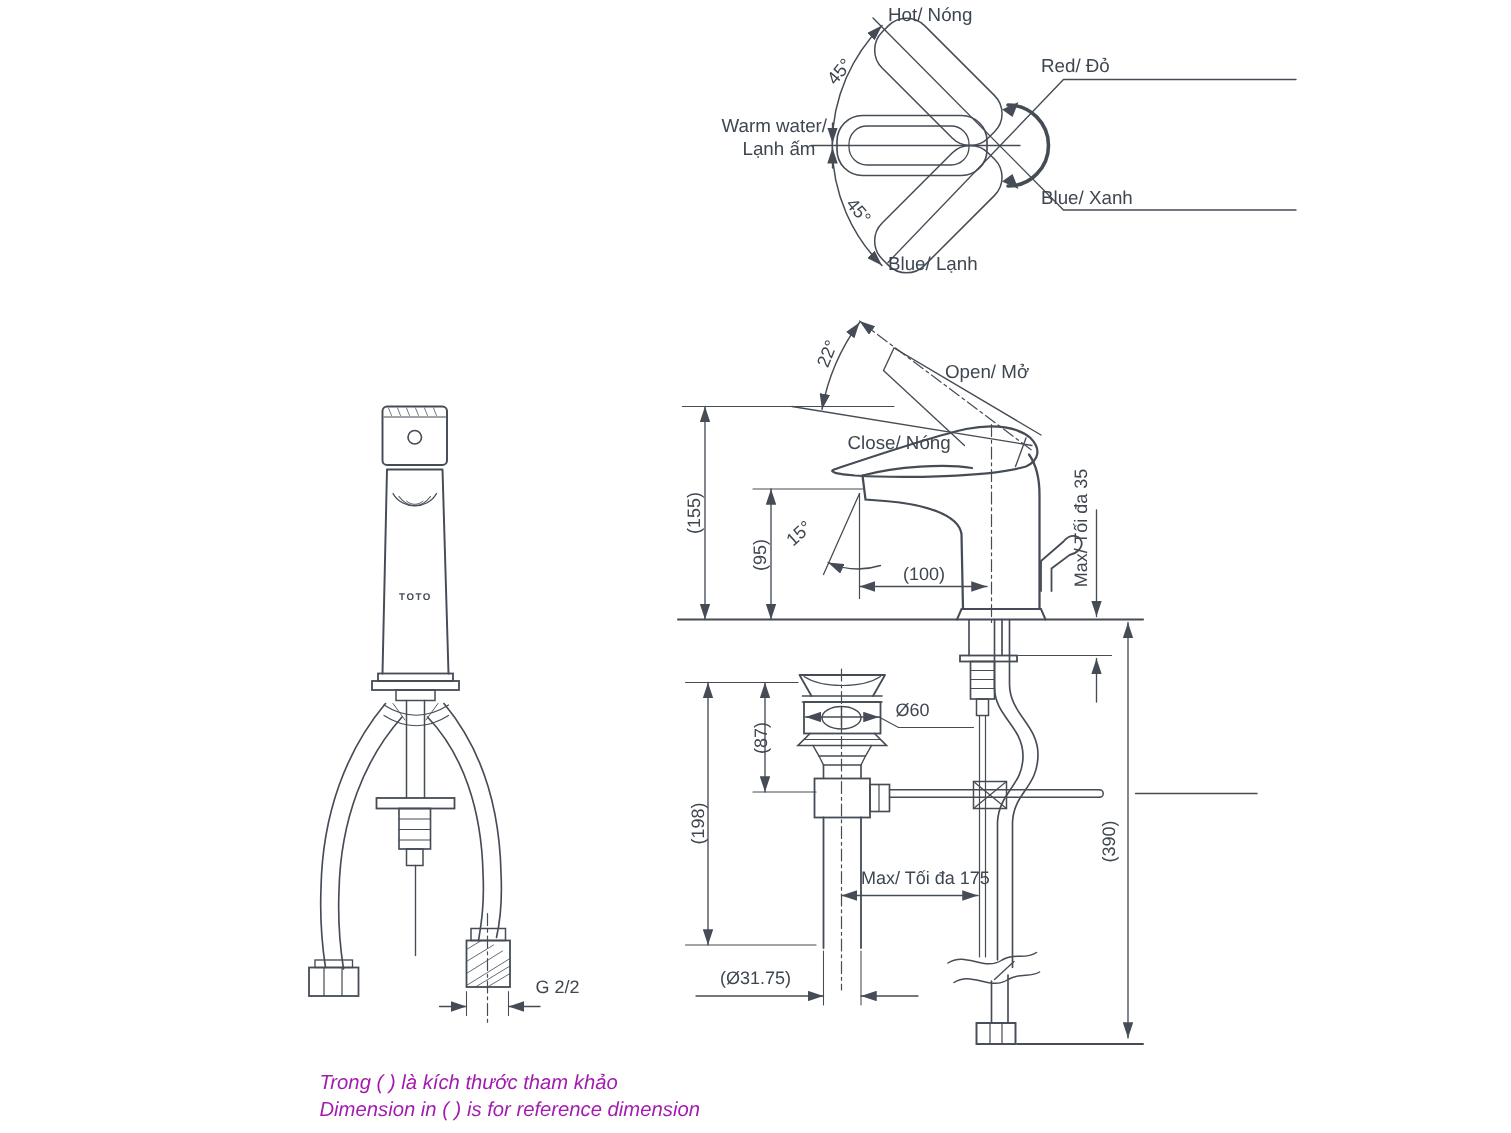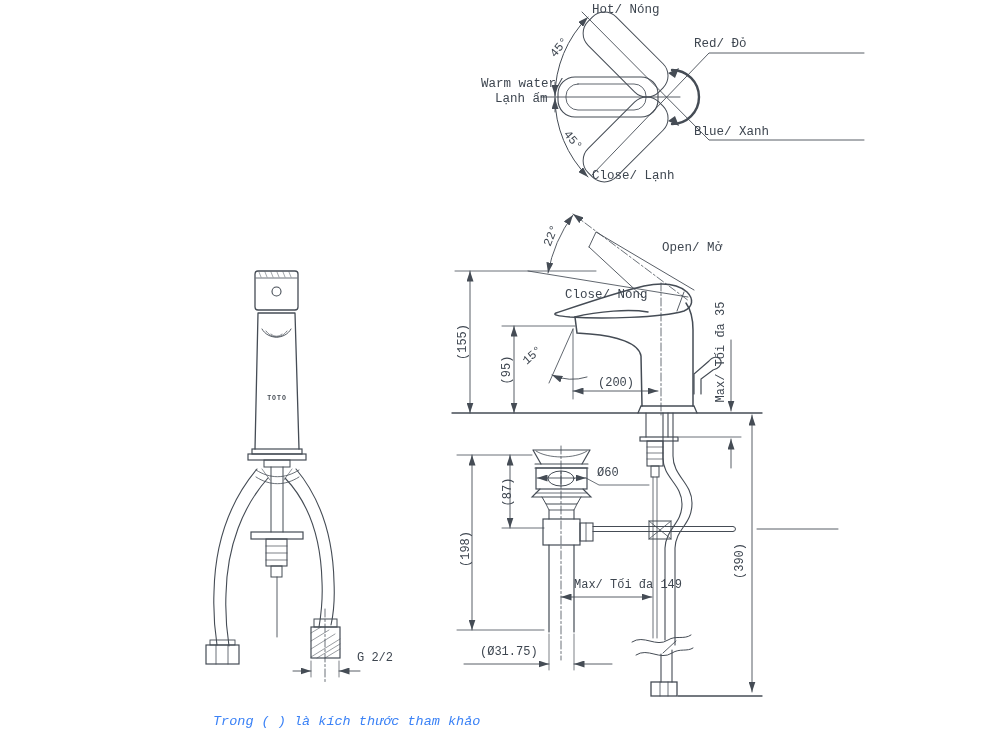--- a/index.html
+++ b/index.html
@@ -1,22 +1,22 @@
 <!DOCTYPE html>
 <html><head>
 <meta charset="utf-8">
 <style>
   html,body{margin:0;padding:0;background:#fff;}
   #canvas{position:relative;width:1007px;height:755px;background:#ffffff;overflow:hidden;
-          font-family:Liberation Mono, monospace;}
+          font-family:Liberation Sans, sans-serif;}
   svg{position:absolute;left:0;top:0;}
   .lbl{position:absolute;white-space:nowrap;font-size:12px;line-height:13px;color:#3e4650;}
   .big{font-size:12.5px;}
   .ctr{transform:translate(-50%,-50%);}
-  .caption{position:absolute;font-size:13.5px;font-style:italic;color:#3b82f6;white-space:nowrap;}
+  .caption{position:absolute;font-size:13.5px;font-style:italic;color:#a21caf;white-space:nowrap;}
   .brand{position:absolute;font-size:6.5px;font-weight:bold;letter-spacing:1px;color:#454c55;}
 </style>
 </head>
 <body>
 
 <div id="canvas">
 
 <svg width="1007" height="755" viewBox="0 0 1007 755">
   <defs>
     <marker id="arr" orient="auto-start-reverse" markerUnits="userSpaceOnUse" markerWidth="11" markerHeight="7" refX="10.5" refY="3.5">
@@ -182,38 +182,39 @@
     <path d="M293,671 H311" stroke-width="0.9" marker-end="url(#arr)"></path>
     <path d="M339,671 H360" stroke-width="0.9" marker-start="url(#arr)"></path>
   </g>
 </svg>
 
 <div class="lbl big" style="left:592px;top:4px">Hot/ Nóng</div>
 <div class="lbl big" style="left:694px;top:38px">Red/ Đỏ</div>
 <div class="lbl big" style="left:481px;top:78px">Warm water/</div>
 <div class="lbl big" style="left:495px;top:93px">Lạnh ấm</div>
 <div class="lbl big" style="left:694px;top:126px">Blue/ Xanh</div>
-<div class="lbl big" style="left:592px;top:170px">Close/ Lạnh</div>
+<div class="lbl big" style="left:592px;top:170px">Blue/ Lạnh</div>
 <div class="lbl ctr" style="left:560px;top:48px;transform:translate(-50%,-50%) rotate(-50deg)">45°</div>
 <div class="lbl ctr" style="left:572px;top:141px;transform:translate(-50%,-50%) rotate(50deg)">45°</div>
 
-<div class="lbl big" style="left:662px;top:242px">Open/ Mở</div>
+<div class="lbl big" style="left:630px;top:242px">Open/ Mở</div>
 <div class="lbl big" style="left:565px;top:289px">Close/ Nóng</div>
 <div class="lbl ctr" style="left:552px;top:236px;transform:translate(-50%,-50%) rotate(-68deg)">22°</div>
 <div class="lbl ctr" style="left:533px;top:356px;transform:translate(-50%,-50%) rotate(-42deg)">15°</div>
 <div class="lbl ctr" style="left:463px;top:342px;transform:translate(-50%,-50%) rotate(-90deg)">(155)</div>
 <div class="lbl ctr" style="left:507px;top:370px;transform:translate(-50%,-50%) rotate(-90deg)">(95)</div>
-<div class="lbl ctr" style="left:616px;top:383px;transform:translate(-50%,-50%)">(200)</div>
+<div class="lbl ctr" style="left:616px;top:383px;transform:translate(-50%,-50%)">(100)</div>
 <div class="lbl ctr" style="left:721px;top:352px;transform:translate(-50%,-50%) rotate(-90deg)">Max/ Tối đa 35</div>
 <div class="lbl ctr" style="left:740px;top:561px;transform:translate(-50%,-50%) rotate(-90deg)">(390)</div>
 
 <div class="lbl" style="left:597px;top:467px">Ø60</div>
 <div class="lbl ctr" style="left:508px;top:492px;transform:translate(-50%,-50%) rotate(-90deg)">(87)</div>
 <div class="lbl ctr" style="left:466px;top:549px;transform:translate(-50%,-50%) rotate(-90deg)">(198)</div>
-<div class="lbl" style="left:574px;top:579px">Max/ Tối đa 149</div>
+<div class="lbl" style="left:574px;top:579px">Max/ Tối đa 175</div>
 <div class="lbl" style="left:480px;top:646px">(Ø31.75)</div>
 
 <div class="brand" style="left:264px;top:395px;width:26px;text-align:center">TOTO</div>
 <div class="lbl" style="left:357px;top:652px">G 2/2</div>
 
 <div class="caption" style="left:213px;top:714px">Trong ( ) là kích thước tham khảo</div>
+<div class="caption" style="left:213px;top:732px">Dimension in ( ) is for reference dimension</div>
 
 </div>
 
 </body></html>

